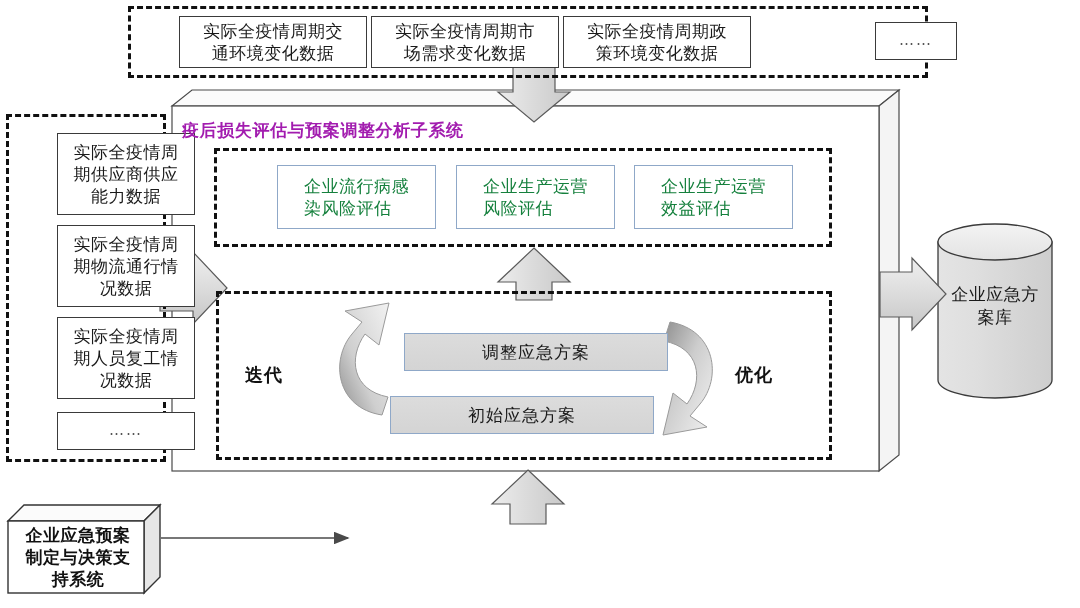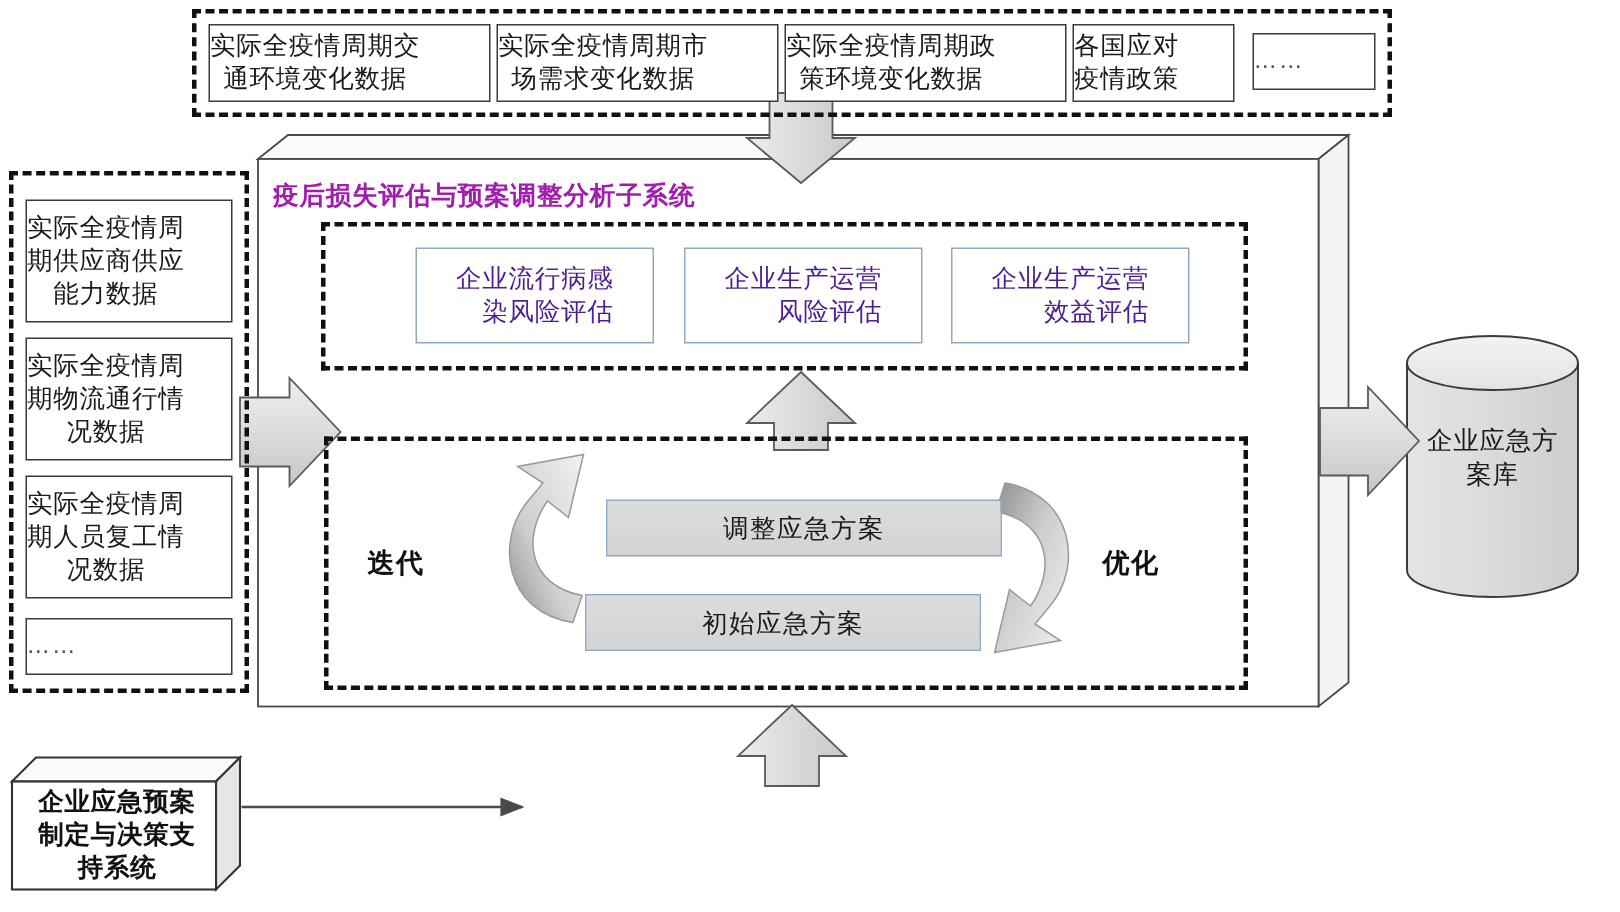--- a/index.html
+++ b/index.html
@@ -24,36 +24,37 @@
     border: 3px dashed #111111;
     background: transparent;
   }
 
   
   .data-box {
     border: 1.5px solid #3a3a3a;
     background: #ffffff;
     display: flex;
     align-items: center;
-    justify-content: flex-start;
+    justify-content: center;
     text-align: center;
     color: #1a1a1a;
     font-size: 17px;
     line-height: 1.30;
     letter-spacing: 0.5px;
+    margin-left: 40px;
   }
 
   .blue-box {
     border: 1.3px solid #8fa8c8;
     background: #ffffff;
     display: flex;
     align-items: center;
     justify-content: center;
-    text-align: right;
-    color: #4c1d95;
+    text-align: left;
+    color: #15803d;
     font-size: 17px;
     line-height: 1.32;
     letter-spacing: 0.5px;
   }
 
   .gray-box {
     border: 1.3px solid #8fa8c8;
     background: linear-gradient(180deg,#dcdcdc 0%, #d4d4d4 100%);
     display: flex;
     align-items: center;
@@ -191,24 +192,20 @@
 通环境变化数据</span>
   </div>
   <div class="abs data-box" style="left:331px; top:16px; width:188px; height:52px;">
     <span class="boxtext">实际全疫情周期市
 场需求变化数据</span>
   </div>
   <div class="abs data-box" style="left:523px; top:16px; width:188px; height:52px;">
     <span class="boxtext">实际全疫情周期政
 策环境变化数据</span>
   </div>
-  <div class="abs data-box" style="left:715px; top:16px; width:108px; height:52px;">
-    <span class="boxtext">各国应对
-疫情政策</span>
-  </div>
   <div class="abs data-box" style="left:835px; top:22px; width:82px; height:38px;">
     <span class="dots">……</span>
   </div>
 
   <div class="abs dashed-group" style="left:6px; top:114px; width:160px; height:348px;"></div>
 
   <div class="abs data-box" style="left:17px; top:133px; width:138px; height:82px;">
     <span class="boxtext">实际全疫情周
 期供应商供应
 能力数据</span>

